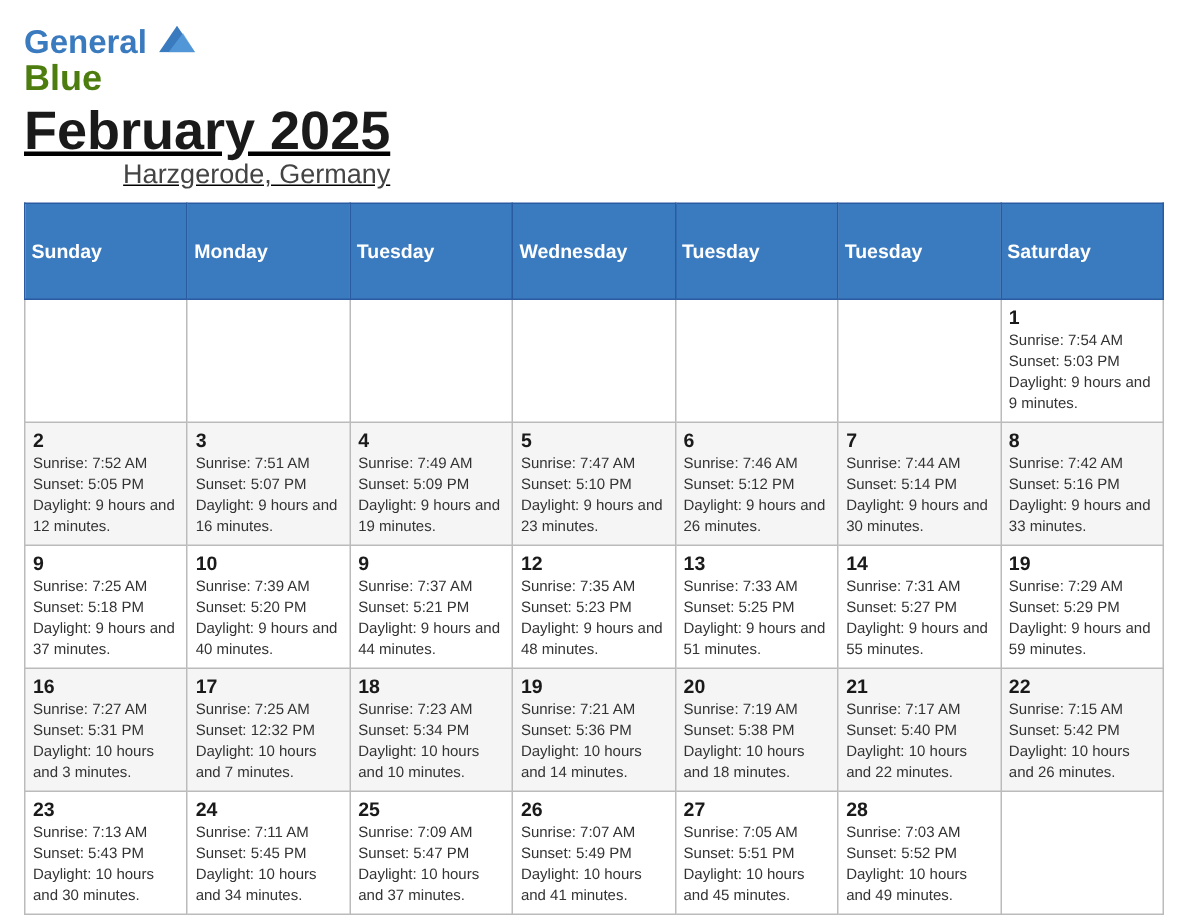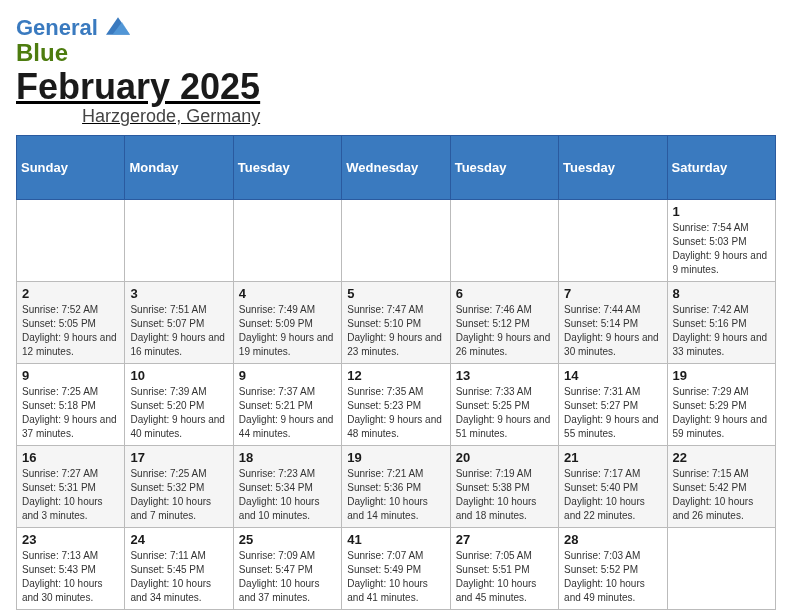--- a/index.html
+++ b/index.html
@@ -230,21 +230,21 @@
       <tr>
         <td>
           <span class="day-num">16</span>
           <div class="day-info">Sunrise: 7:27 AM
 Sunset: 5:31 PM
 Daylight: 10 hours and 3 minutes.</div>
         </td>
         <td>
           <span class="day-num">17</span>
           <div class="day-info">Sunrise: 7:25 AM
-Sunset: 5:32 PM
+Sunset: 12:32 PM
 Daylight: 10 hours and 7 minutes.</div>
         </td>
         <td>
           <span class="day-num">18</span>
           <div class="day-info">Sunrise: 7:23 AM
 Sunset: 5:34 PM
 Daylight: 10 hours and 10 minutes.</div>
         </td>
         <td>
           <span class="day-num">19</span>
@@ -284,21 +284,21 @@
 Sunset: 5:45 PM
 Daylight: 10 hours and 34 minutes.</div>
         </td>
         <td>
           <span class="day-num">25</span>
           <div class="day-info">Sunrise: 7:09 AM
 Sunset: 5:47 PM
 Daylight: 10 hours and 37 minutes.</div>
         </td>
         <td>
-          <span class="day-num">41</span>
+          <span class="day-num">26</span>
           <div class="day-info">Sunrise: 7:07 AM
 Sunset: 5:49 PM
 Daylight: 10 hours and 41 minutes.</div>
         </td>
         <td>
           <span class="day-num">27</span>
           <div class="day-info">Sunrise: 7:05 AM
 Sunset: 5:51 PM
 Daylight: 10 hours and 45 minutes.</div>
         </td>

